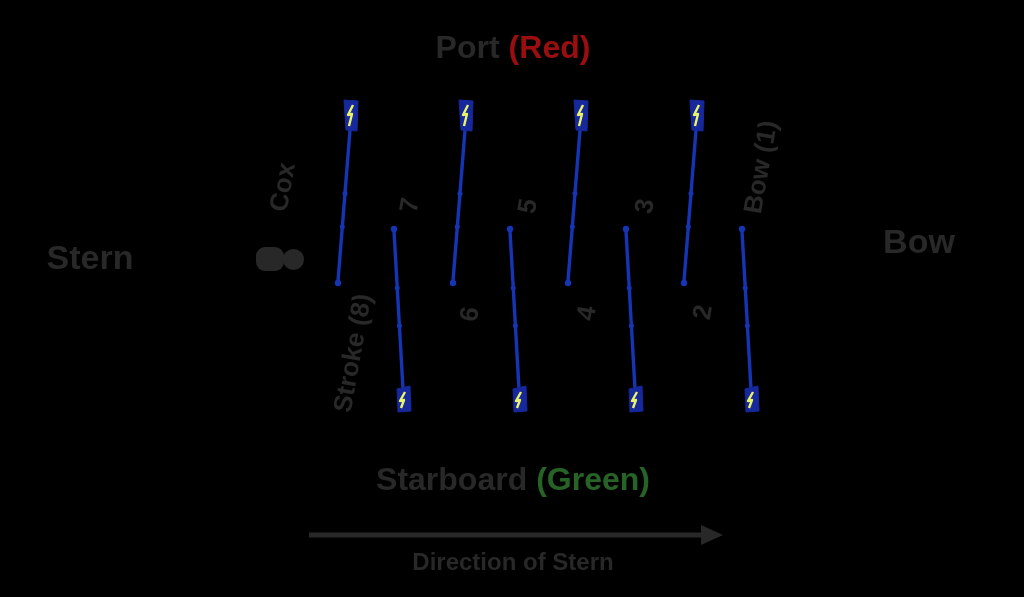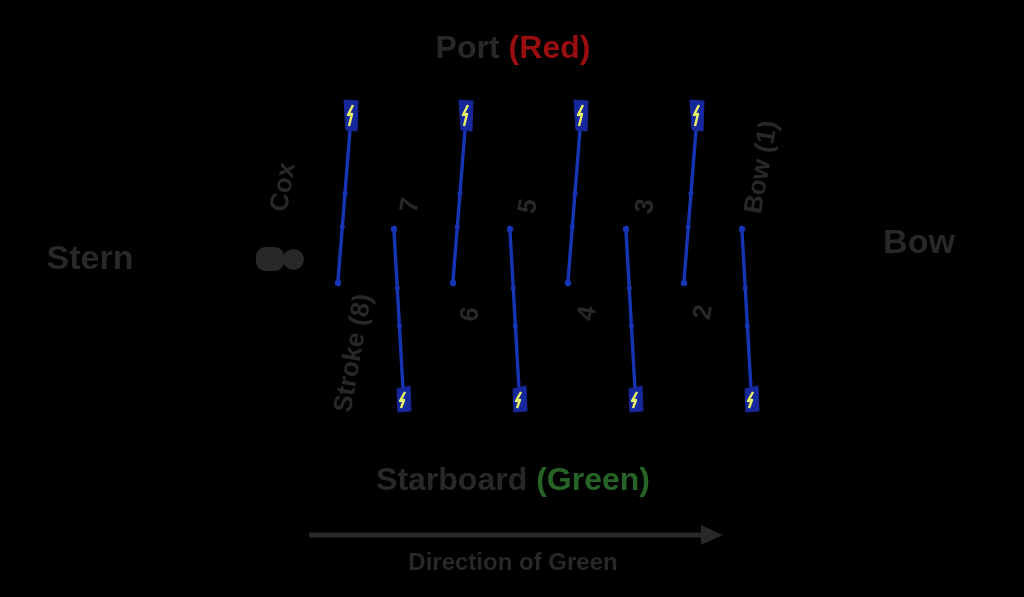--- a/index.html
+++ b/index.html
@@ -119,14 +119,14 @@
   <div class="lbl seat rot" style="left:282px;top:187px">Cox</div>
   <div class="lbl seat rot" style="left:352px;top:353px">Stroke (8)</div>
   <div class="lbl seat rot" style="left:409px;top:205px">7</div>
   <div class="lbl seat rot" style="left:469px;top:314px">6</div>
   <div class="lbl seat rot" style="left:527px;top:206px">5</div>
   <div class="lbl seat rot" style="left:586px;top:313px">4</div>
   <div class="lbl seat rot" style="left:644px;top:206px">3</div>
   <div class="lbl seat rot" style="left:702px;top:312px">2</div>
   <div class="lbl seat rot" style="left:760px;top:167px">Bow (1)</div>
 
-  <div class="lbl dir" style="left:513px;top:562px">Direction of Green</div>
+  <div class="lbl dir" style="left:513px;top:562px">Direction of Stern</div>
 </div>
 
 </body></html>

